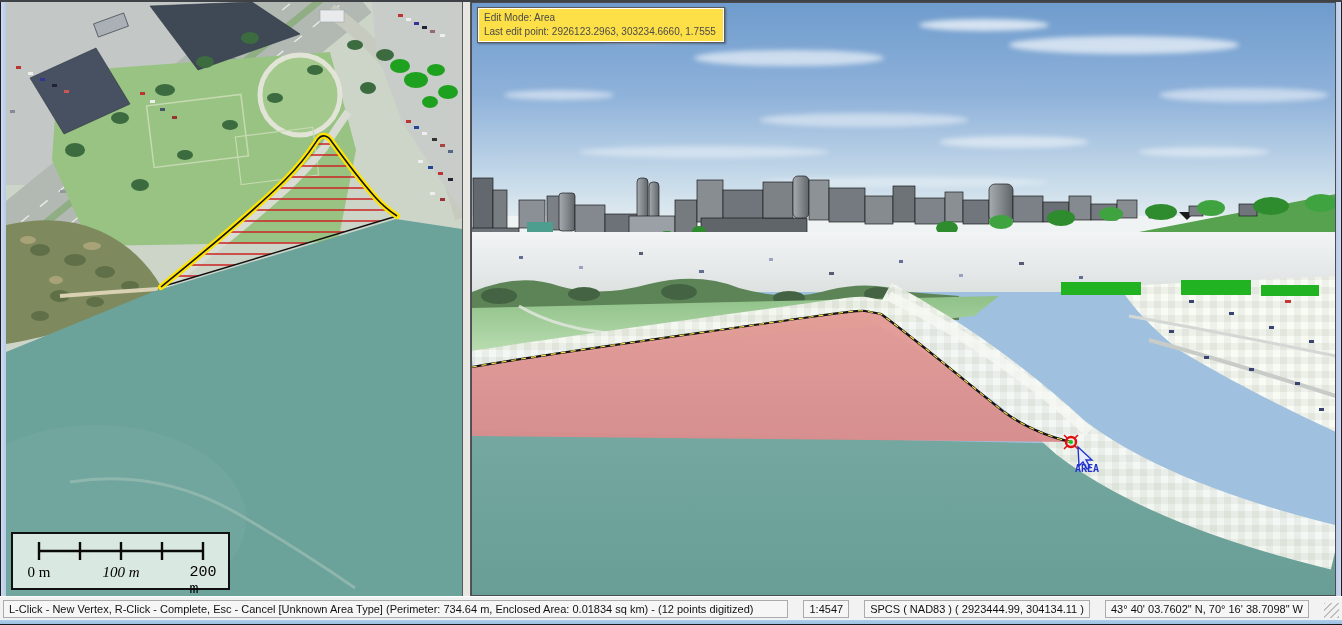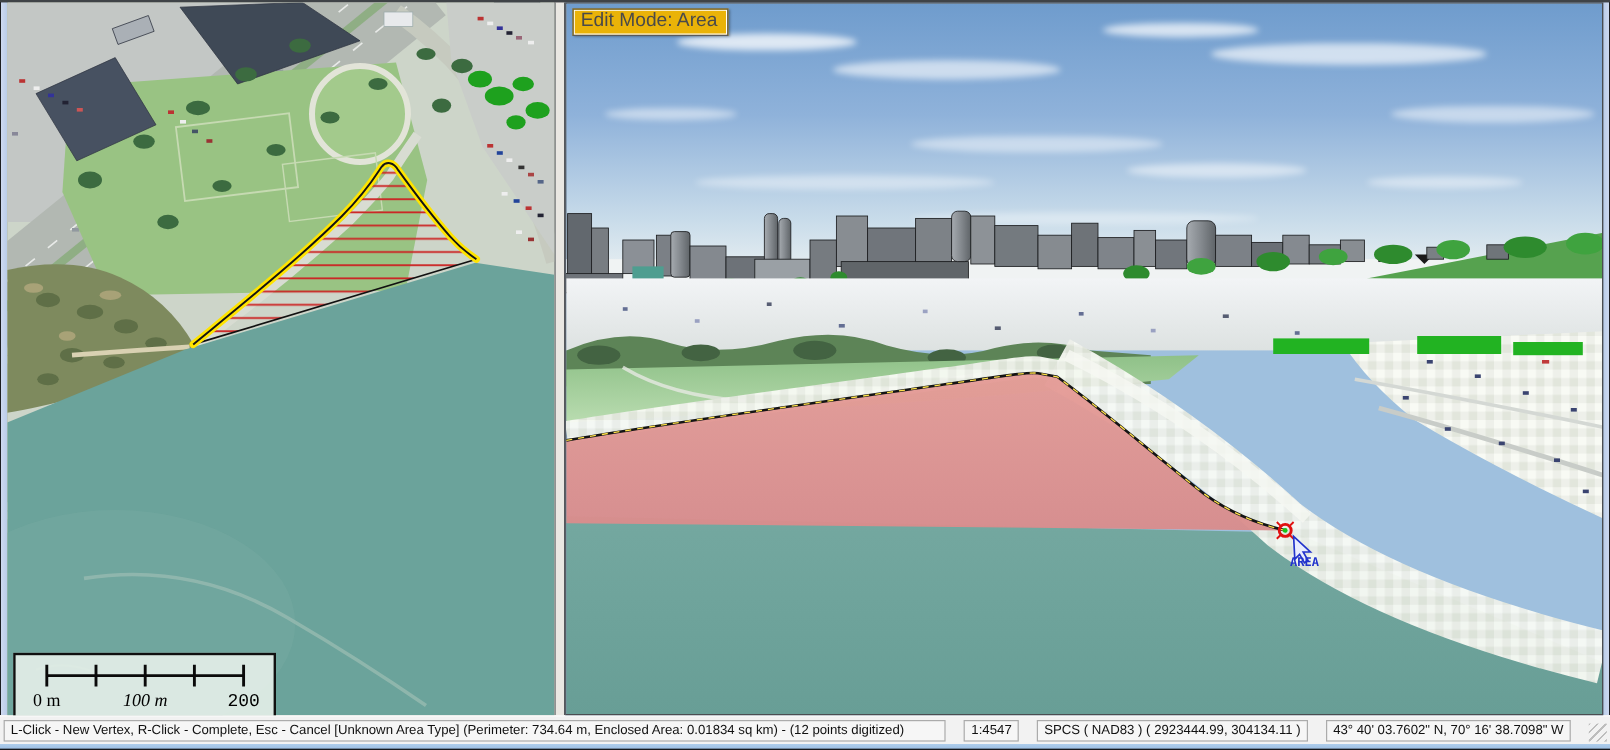--- a/index.html
+++ b/index.html
@@ -12,28 +12,28 @@
   .content{flex:none;height:594px;display:flex;}
   .edge-strip{flex:none;width:6px;background:linear-gradient(90deg,#1c1e22 0,#1c1e22 1px,#cdd9f0 1px,#b9cce8 100%);}
   .edge-strip.right{background:linear-gradient(270deg,#1c1e22 0,#1c1e22 1px,#cdd9f0 1px,#b9cce8 100%);}
   .map2d{flex:none;width:456px;height:594px;position:relative;overflow:hidden;background:#cdd5c9;}
   .splitter{flex:none;width:9px;background:#e9e7e2;border-left:1px solid #55585c;border-right:1px solid #55585c;box-sizing:border-box;cursor:col-resize;}
   .view3d{flex:none;width:865px;height:594px;position:relative;overflow:hidden;border:1px solid #4b4d51;box-sizing:border-box;background:#9fc0de;}
   svg{display:block;}
   
   .infobox{
     position:absolute;left:5px;top:4px;
-    background:#eab308;border:1px solid #5a5a5a;
+    background:#fde047;border:1px solid #5a5a5a;
     box-shadow:inset 0 0 0 1px #ffffff, 1px 1px 2px rgba(0,0,0,.35);
     padding:3px 8px 4px 6px;
-    font-size:16px;line-height:13.5px;color:#4a4a4a;white-space:nowrap;
+    font-size:10px;line-height:13.5px;color:#4a4a4a;white-space:nowrap;
   }
   
   .scalebar{
-    position:absolute;left:5px;top:542px;width:219px;height:58px;
+    position:absolute;left:5px;top:530px;width:219px;height:58px;
     background:rgba(229,239,233,0.9);border:2px solid #101010;box-sizing:border-box;
   }
   .scalebar .labels{position:absolute;left:0;top:30px;width:100%;height:24px;
     font-family:"Liberation Serif",serif;font-size:15px;color:#000;}
   .scalebar .labels span{position:absolute;transform:translateX(-50%);}
   .sb-l0{left:26px;} .sb-l1{left:108px;font-style:italic;} .sb-l2{left:190px;font-family:Liberation Mono, monospace;}
   
   .statusbar{
     flex:none;height:24px;background:#f2f2f2;border-top:1px solid #ffffff;
     display:flex;align-items:center;gap:15px;padding:0 3px;box-sizing:border-box;
@@ -408,20 +408,21 @@
         </g>
 
         <g>
           <path d="M1079,447 L1093,460 L1087,460 L1091,467 L1088,469 L1084,462 L1080,466 Z" fill="#e8ecff" stroke="#2233cc" stroke-width="1.4" transform="rotate(0 1079 447)"></path>
         </g>
         <text x="1076" y="472" font-family="DejaVu Sans Mono, monospace" font-size="10" font-weight="bold" fill="#2233cc">AREA</text>
       </svg>
 
       <div class="infobox">
         <div>Edit Mode: Area</div>
+        <div>Last edit point: 2926123.2963, 303234.6660, 1.7555</div>
       </div>
     </div>
 
     <div class="edge-strip right"></div>
   </div>
 
   <div class="statusbar">
     <div class="spanel smsg">L-Click - New Vertex, R-Click - Complete, Esc - Cancel [Unknown Area Type] (Perimeter: 734.64 m, Enclosed Area: 0.01834 sq km) - (12 points digitized)</div>
     <div class="spanel">1:4547</div>
     <div class="spanel">SPCS ( NAD83 ) ( 2923444.99, 304134.11 )</div>

